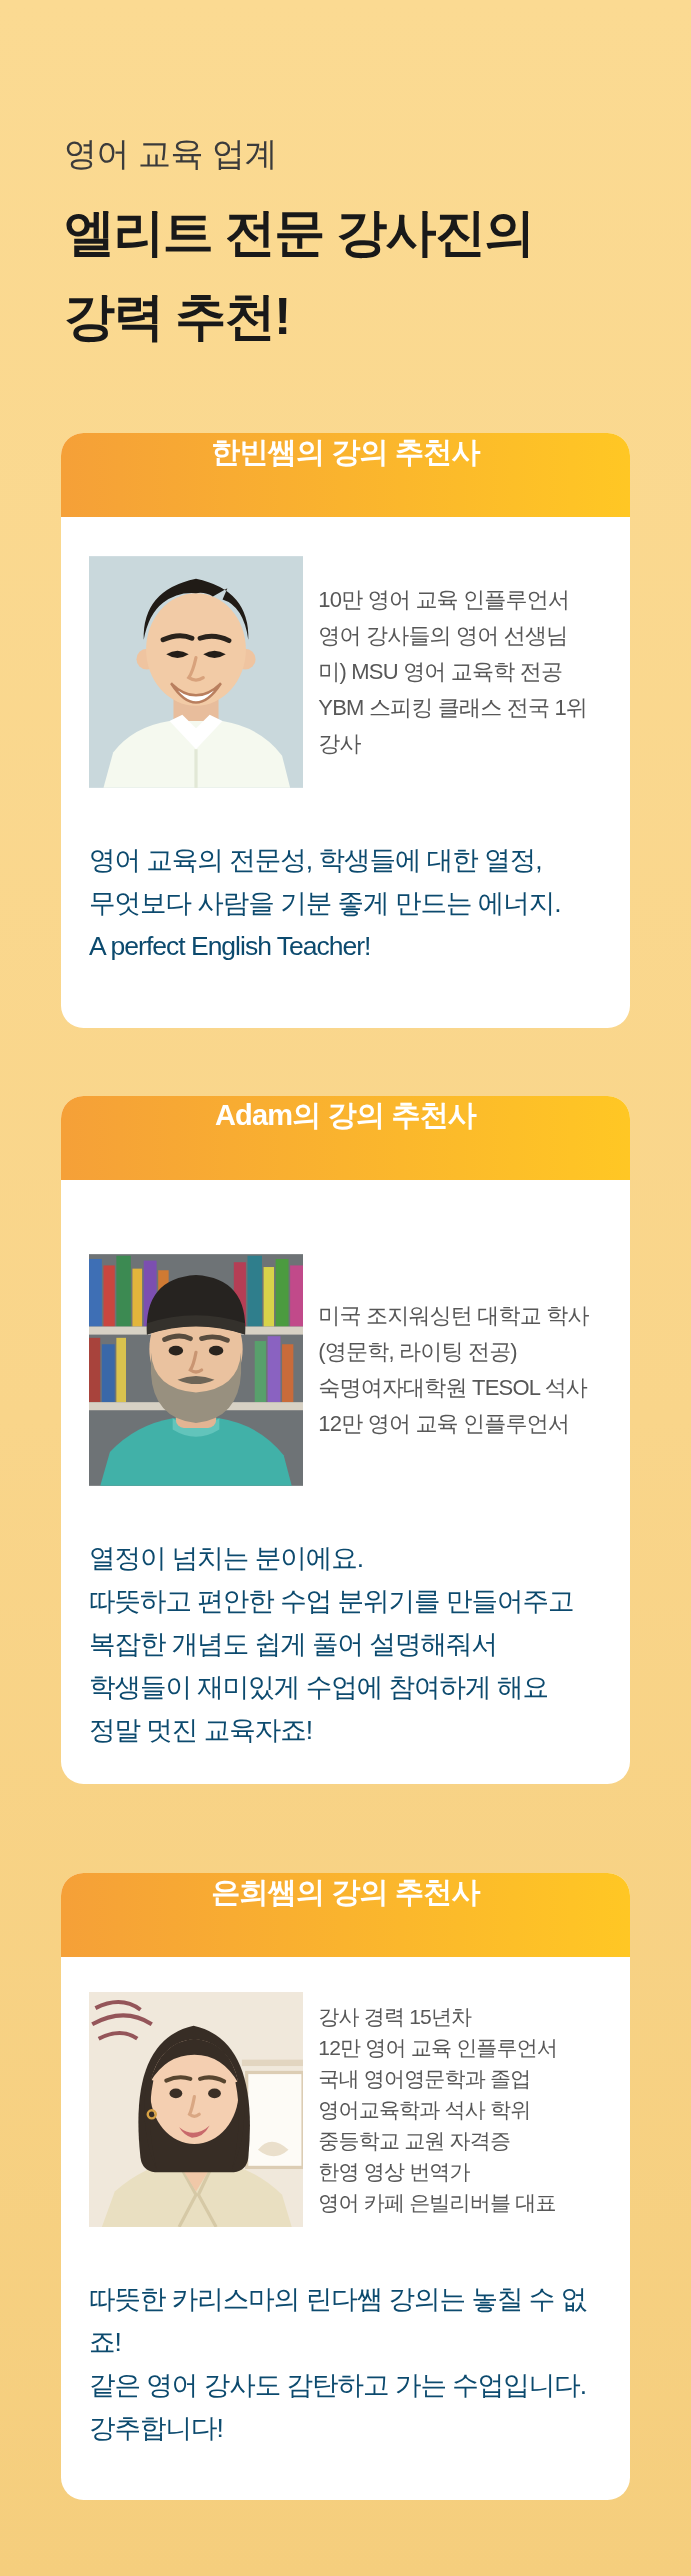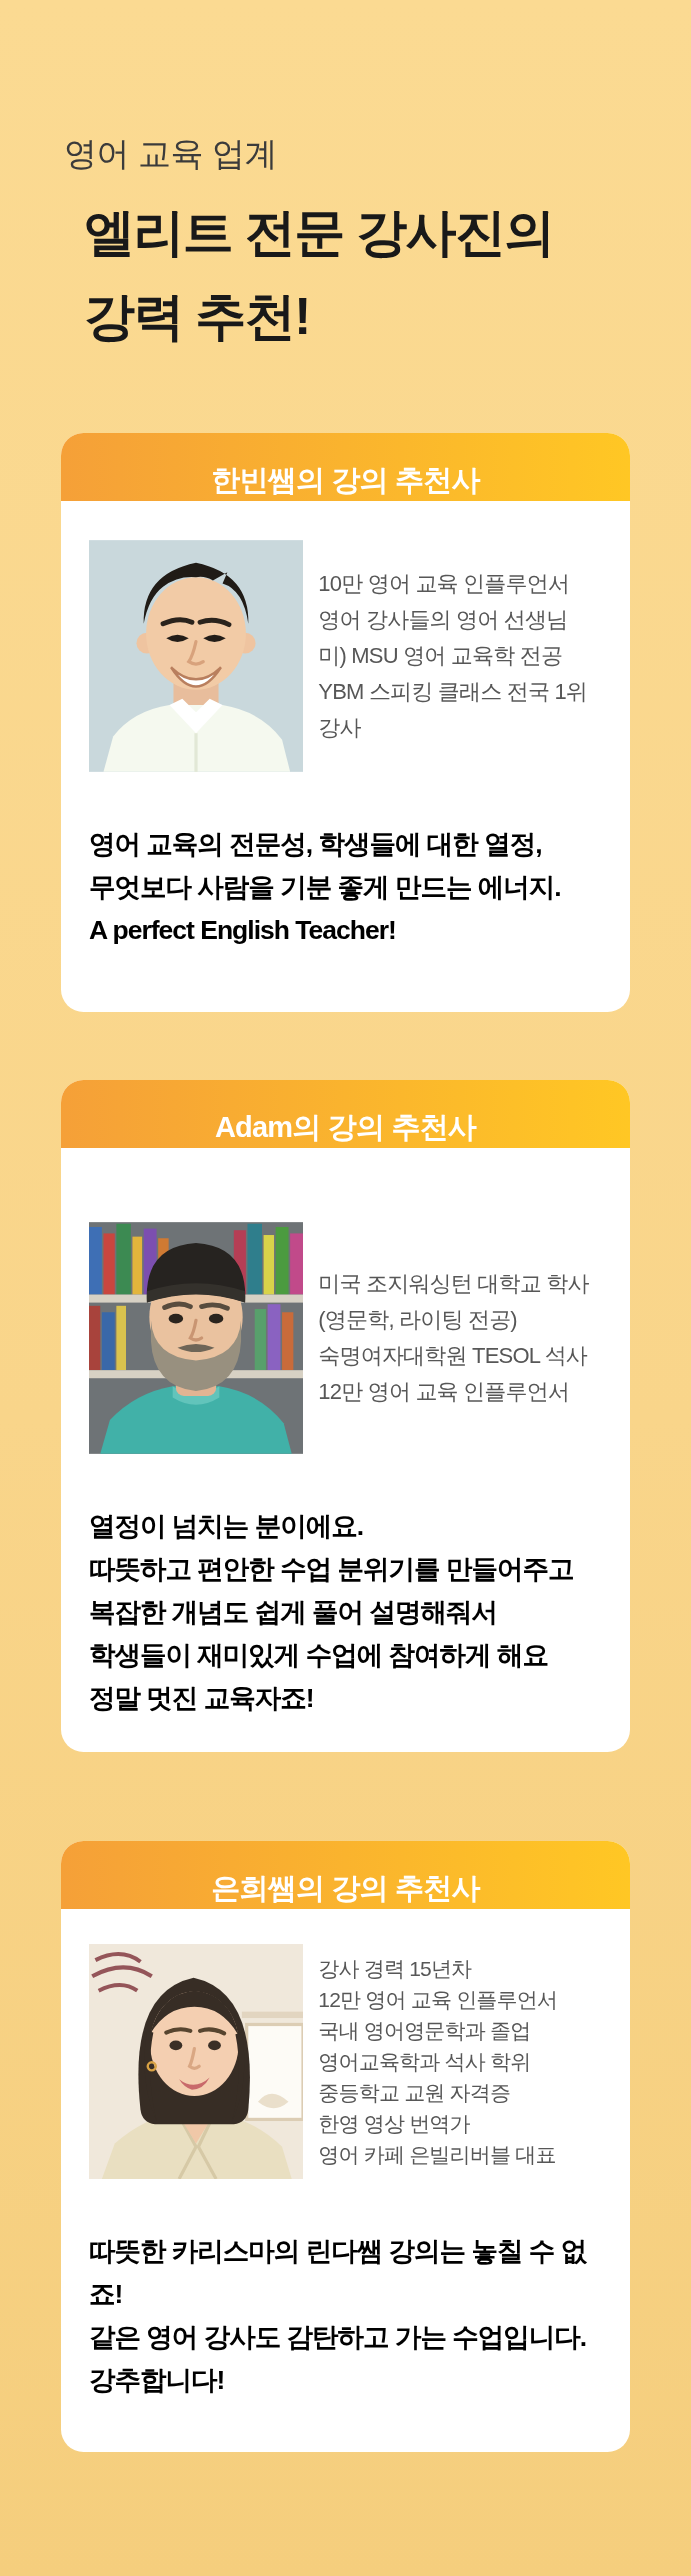--- a/index.html
+++ b/index.html
@@ -5,43 +5,43 @@
   html,body{margin:0;padding:0;}
   body{
     width:692px;height:2576px;
     background:linear-gradient(180deg,#FBDA92 0%,#F9D58A 55%,#F5CE7D 100%);
     font-family:"Liberation Sans",sans-serif;
     overflow:hidden;
     -webkit-font-smoothing:antialiased;
   }
   .hero{padding:138px 48px 0 64px;}
   .eyebrow{font-size:33px;line-height:32px;color:#3B3B3B;letter-spacing:-0.4px;}
-  .hero-title{margin-top:21px;font-size:51px;line-height:84px;font-weight:800;color:#191919;letter-spacing:-1.6px;margin-left:20px;}
+  .hero-title{margin-top:21px;font-size:51px;line-height:84px;font-weight:800;color:#191919;letter-spacing:-1.6px;}
   .card{
     width:569px;margin-left:61px;background:#FFFFFF;border-radius:22.5px;overflow:hidden;
   }
   .card-1{margin-top:74px;}
   .card-2{margin-top:68px;}
   .card-3{margin-top:89px;}
   .card-header{
-    height:68px;display:flex;align-items:flex-end;justify-content:center;
+    height:84px;display:flex;align-items:flex-start;justify-content:center;
     background:linear-gradient(90deg,#F5A038 0%,#FFC724 100%);
     color:#FFFFFF;font-size:29px;font-weight:700;letter-spacing:-0.8px;
   }
   .card-body{padding:39px 28px 0 28px;}
   .card-1 .card-body{padding-bottom:60px;}
   .card-2 .card-body{padding-bottom:32px;margin-top:35px;}
   .card-3 .card-body{padding:35px 32px 50px 28px;}
   .profile-row{display:flex;align-items:center;}
   .photo{width:214px;height:232px;flex:none;overflow:hidden;}
   .card-3 .photo{height:235px;}
   .photo svg{display:block;}
   .credentials{margin-left:15.3px;color:#575757;font-size:22px;line-height:36px;letter-spacing:-0.8px;}
   .card-3 .credentials{font-size:21px;line-height:31px;letter-spacing:-0.8px;}
-  .testimonial{margin-top:51px;color:#000000;font-size:26.5px;line-height:43px;font-weight:700;letter-spacing:-1px;}
+  .testimonial{margin-top:51px;color:#0c4a6e;font-size:26.5px;line-height:43px;font-weight:400;letter-spacing:-1px;}
 </style>
 </head>
 <body>
 
 <header class="hero">
   <div class="eyebrow">영어 교육 업계</div>
   <h1 class="hero-title"><span>엘리트 전문 강사진의</span><br><span>강력 추천!</span></h1>
 </header>
 
 <section class="card card-1">

